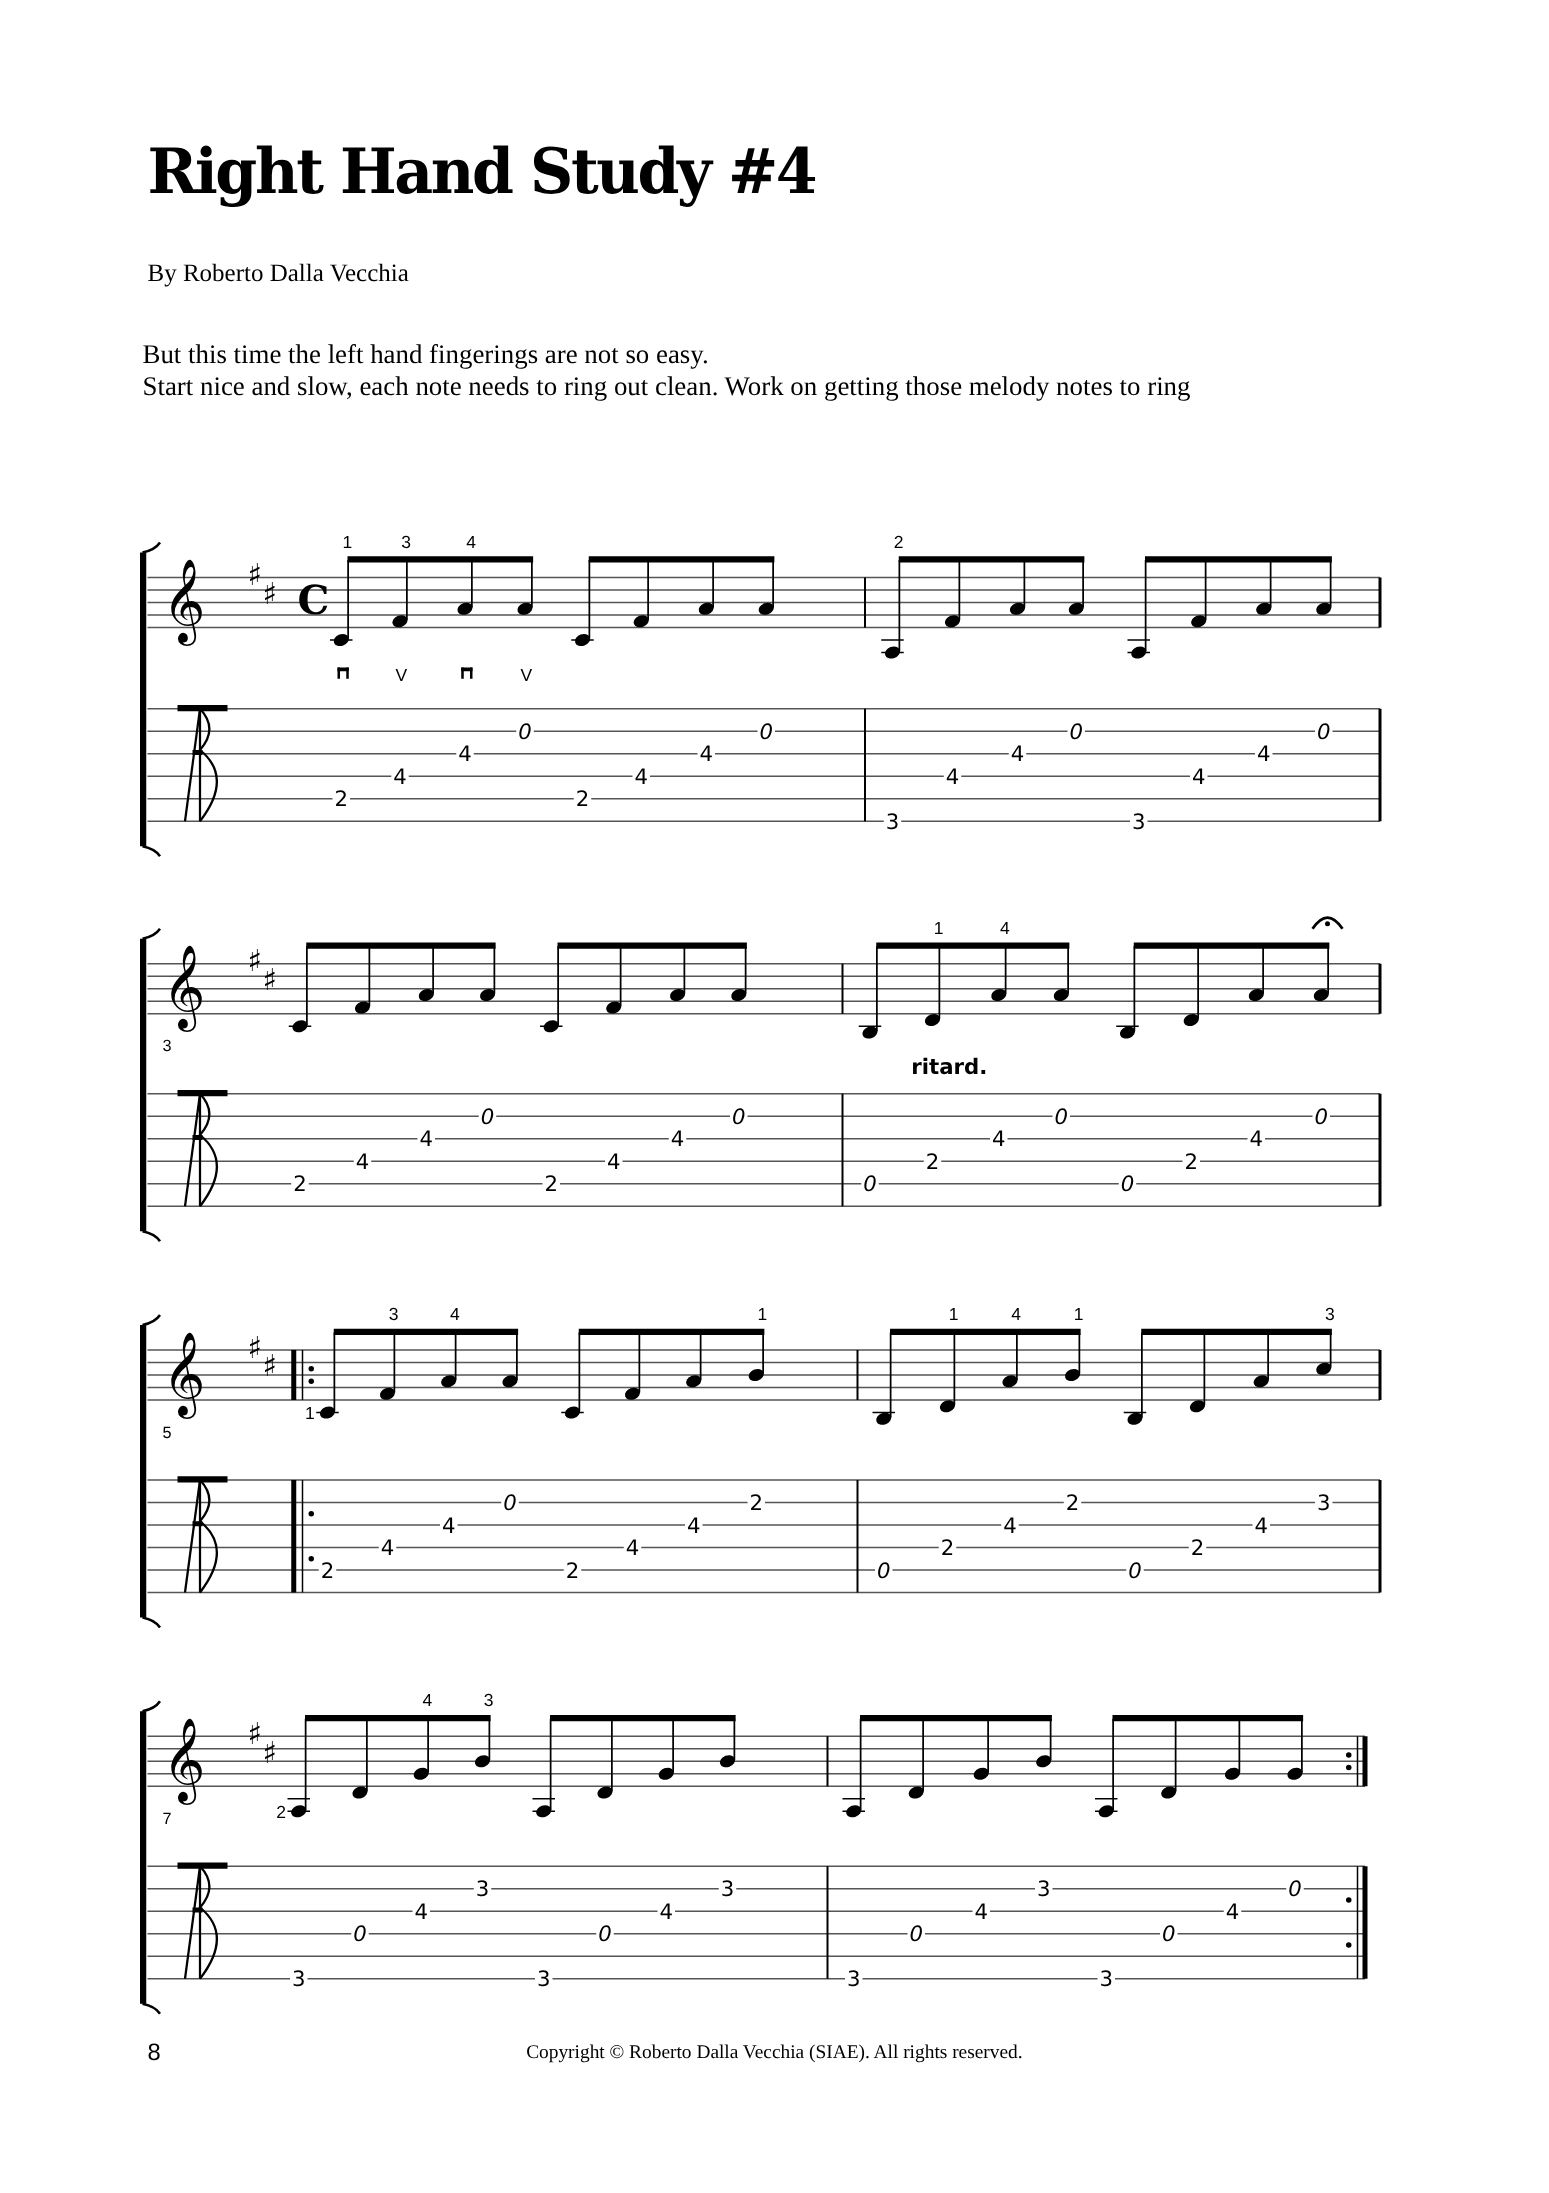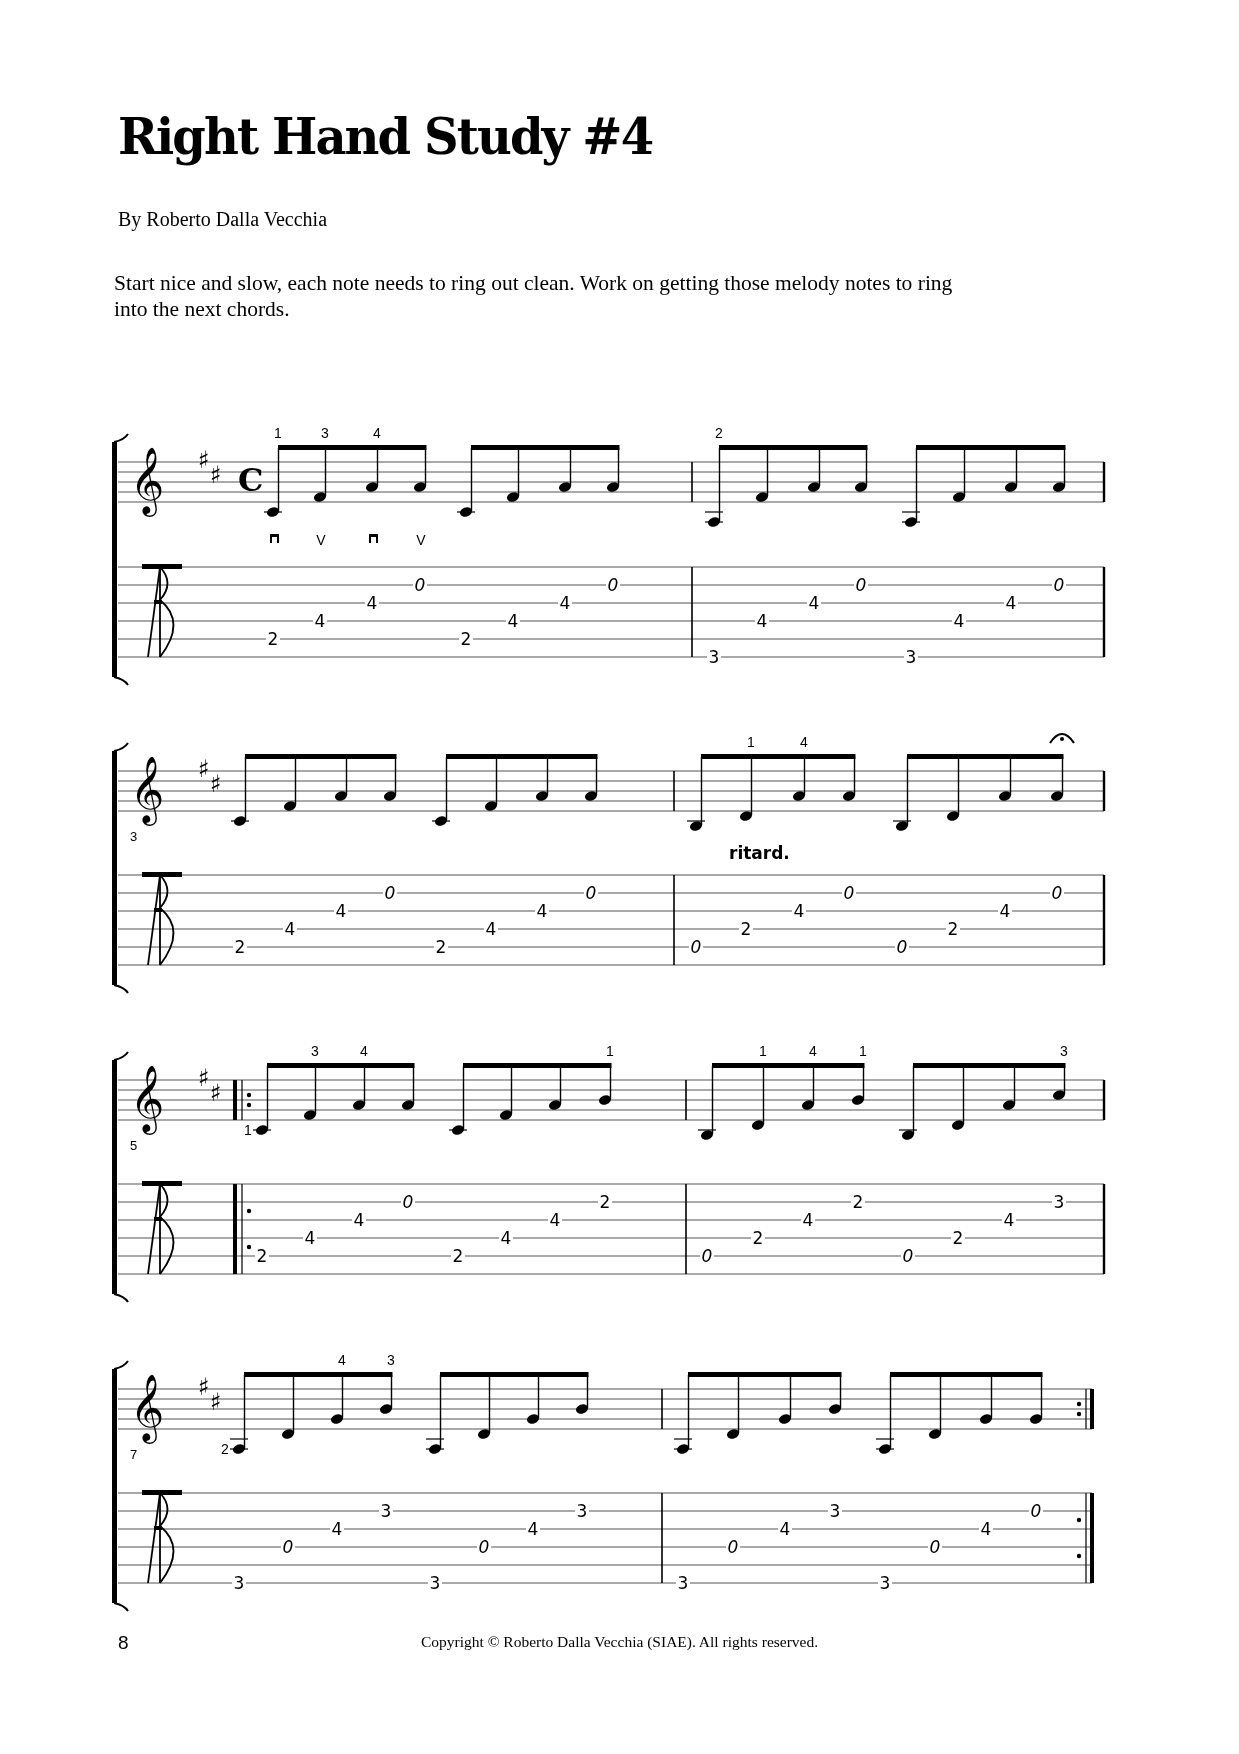--- a/index.html
+++ b/index.html
@@ -12,22 +12,22 @@
   .page-num { position:absolute; left:118px; top:1632px; font-family:"Liberation Sans", sans-serif; font-size:19px; }
   .footer { position:absolute; left:0; width:1239px; top:1633px; text-align:center; font-family:"Liberation Serif", serif; font-size:15.5px; line-height:17px; }
   .footer div { }
 </style>
 </head>
 <body>
 
 <div class="title">Right Hand Study #4</div>
 <div class="byline">By Roberto Dalla Vecchia</div>
 <div class="intro">
+  <div>But this time the left hand fingerings are not so easy.</div>
   <div>Start nice and slow, each note needs to ring out clean. Work on getting those melody notes to ring</div>
-  <div>into the next chords.</div>
 </div>
 
 <svg class="score" id="score" width="1239" height="1754" viewBox="0 0 1239 1754" xmlns="http://www.w3.org/2000/svg">
     <g>
       <line x1="118" x2="1104" y1="462" y2="462" stroke="#555" stroke-width="1.2"></line>
       <line x1="118" x2="1104" y1="472" y2="472" stroke="#555" stroke-width="1.2"></line>
       <line x1="118" x2="1104" y1="482" y2="482" stroke="#555" stroke-width="1.2"></line>
       <line x1="118" x2="1104" y1="492" y2="492" stroke="#555" stroke-width="1.2"></line>
       <line x1="118" x2="1104" y1="502" y2="502" stroke="#555" stroke-width="1.2"></line>
       <line x1="118" x2="1104" y1="567" y2="567" stroke="#555" stroke-width="1.2"></line>

